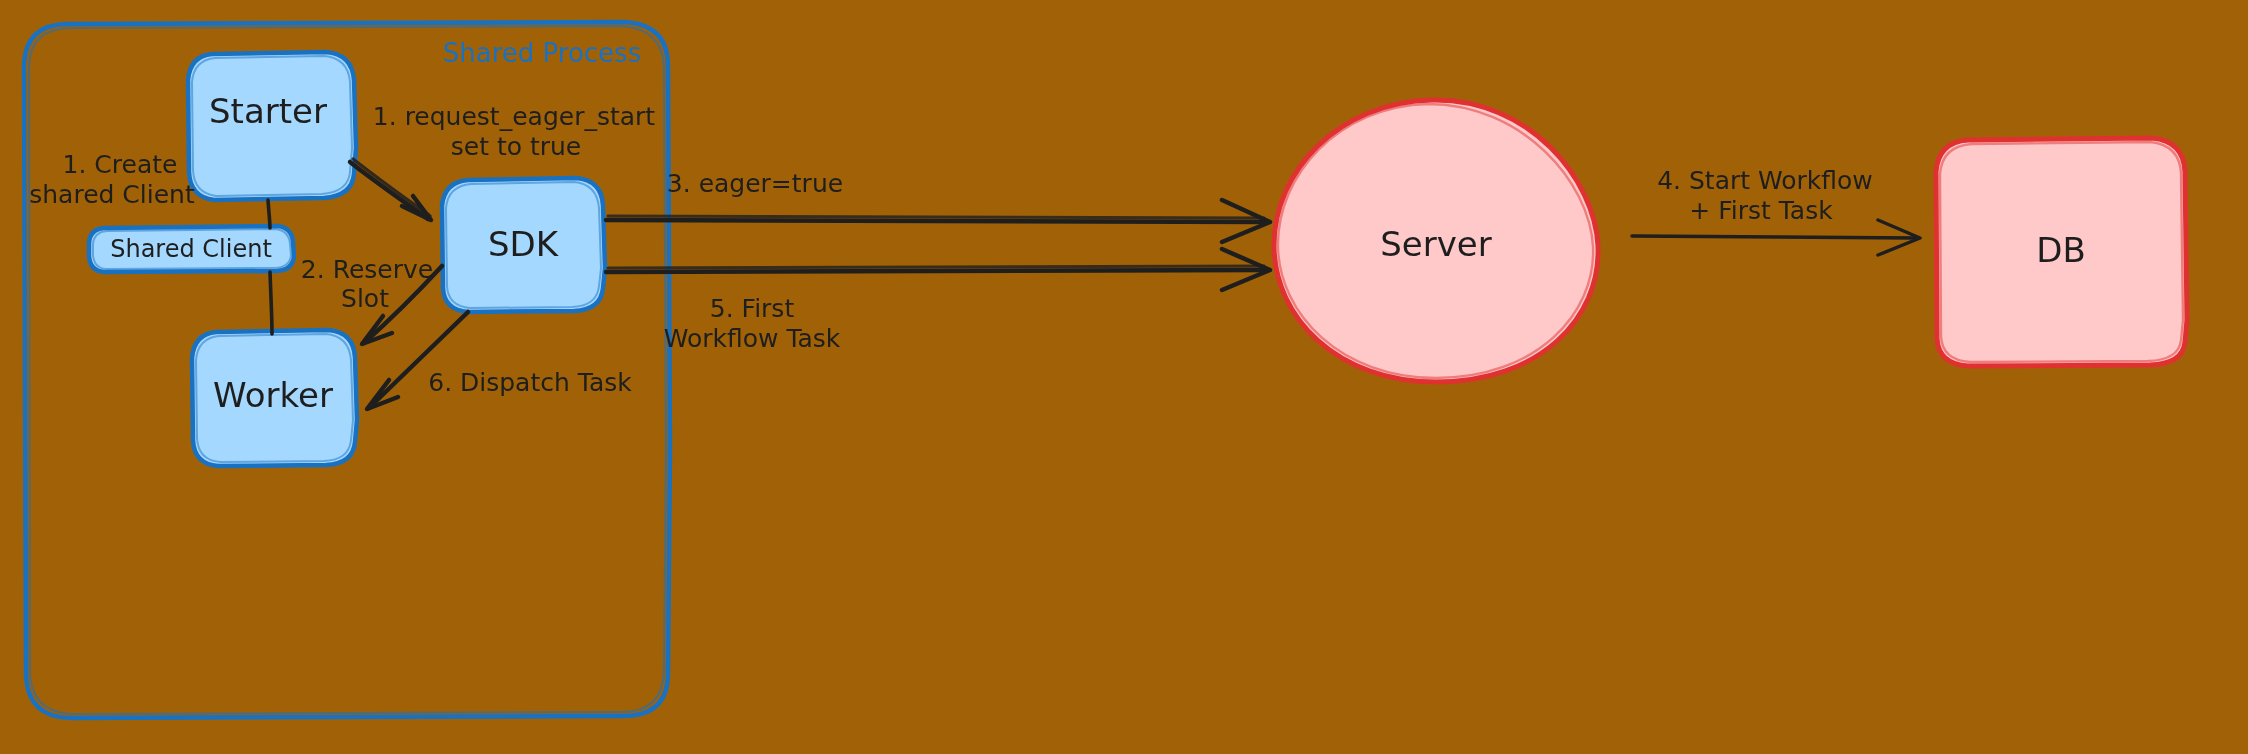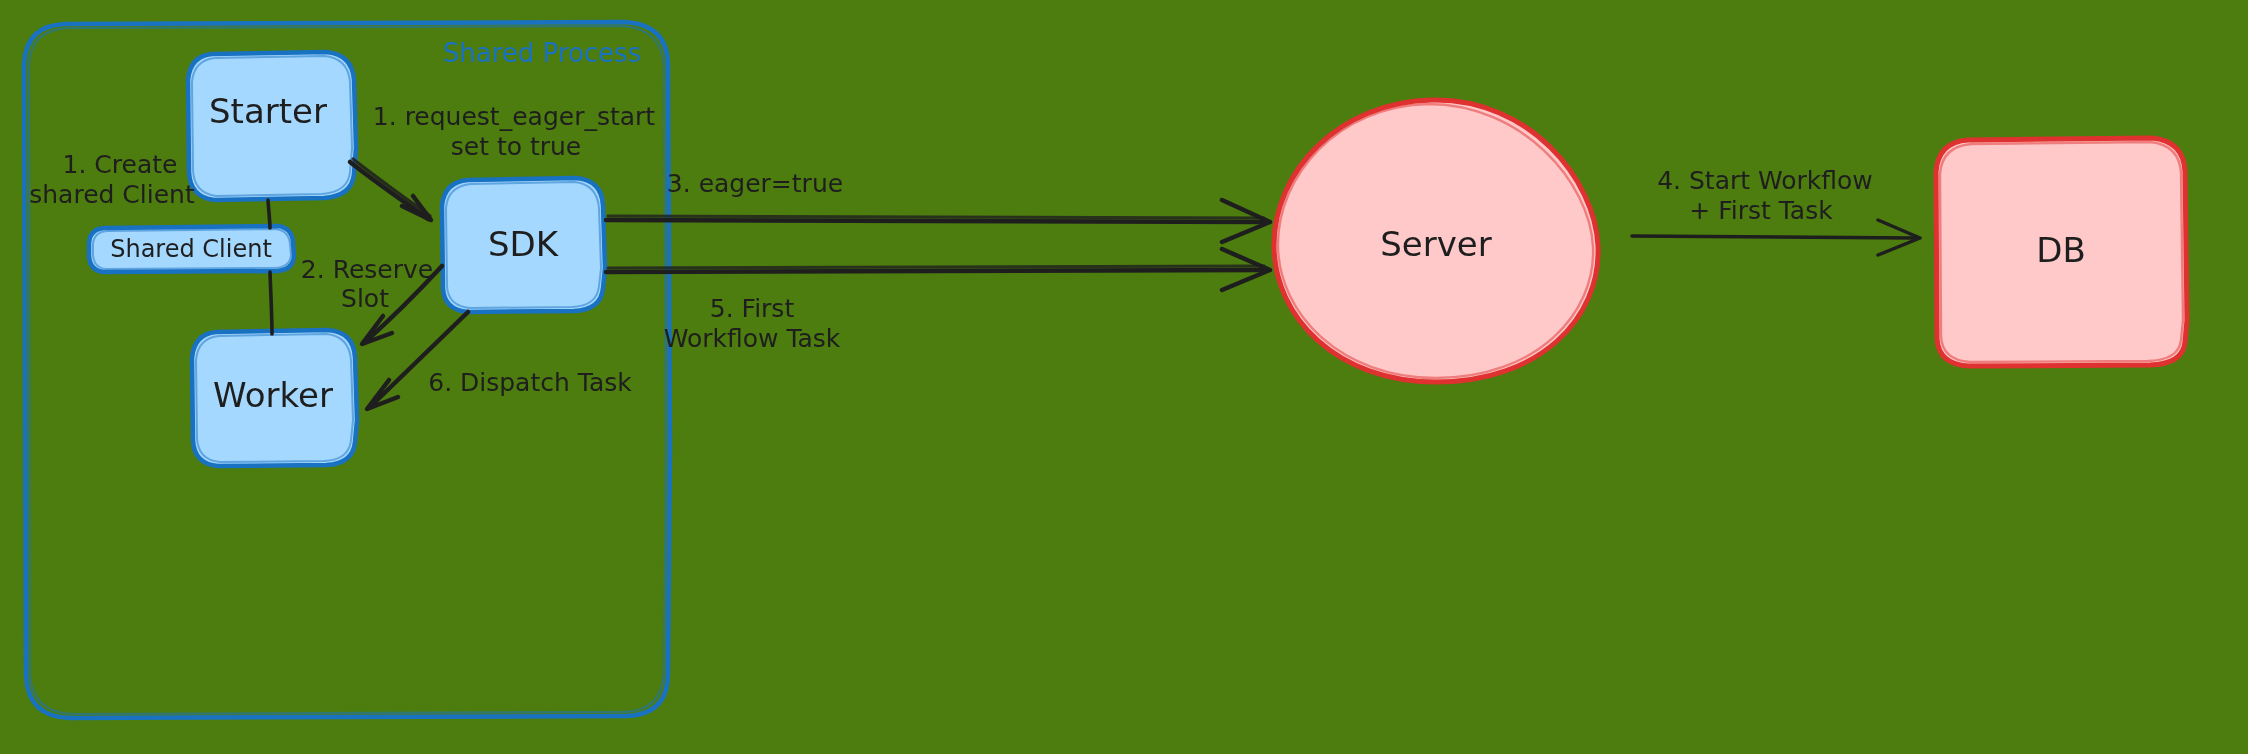--- a/index.html
+++ b/index.html
@@ -10,21 +10,21 @@
   body {
     width: 2248px;
     height: 754px;
     overflow: hidden;
     font-family: "DejaVu Sans", sans-serif;
   }
   #diagram-root {
     position: relative;
     width: 2248px;
     height: 754px;
-    background: #4d7c0f;
+    background: #a16207;
   }
   svg#scene {
     display: block;
     width: 2248px;
     height: 754px;
   }
   .node-label {
     font-family: "DejaVu Sans", sans-serif;
     font-size: 34px;
     fill: #1e1e1e;

